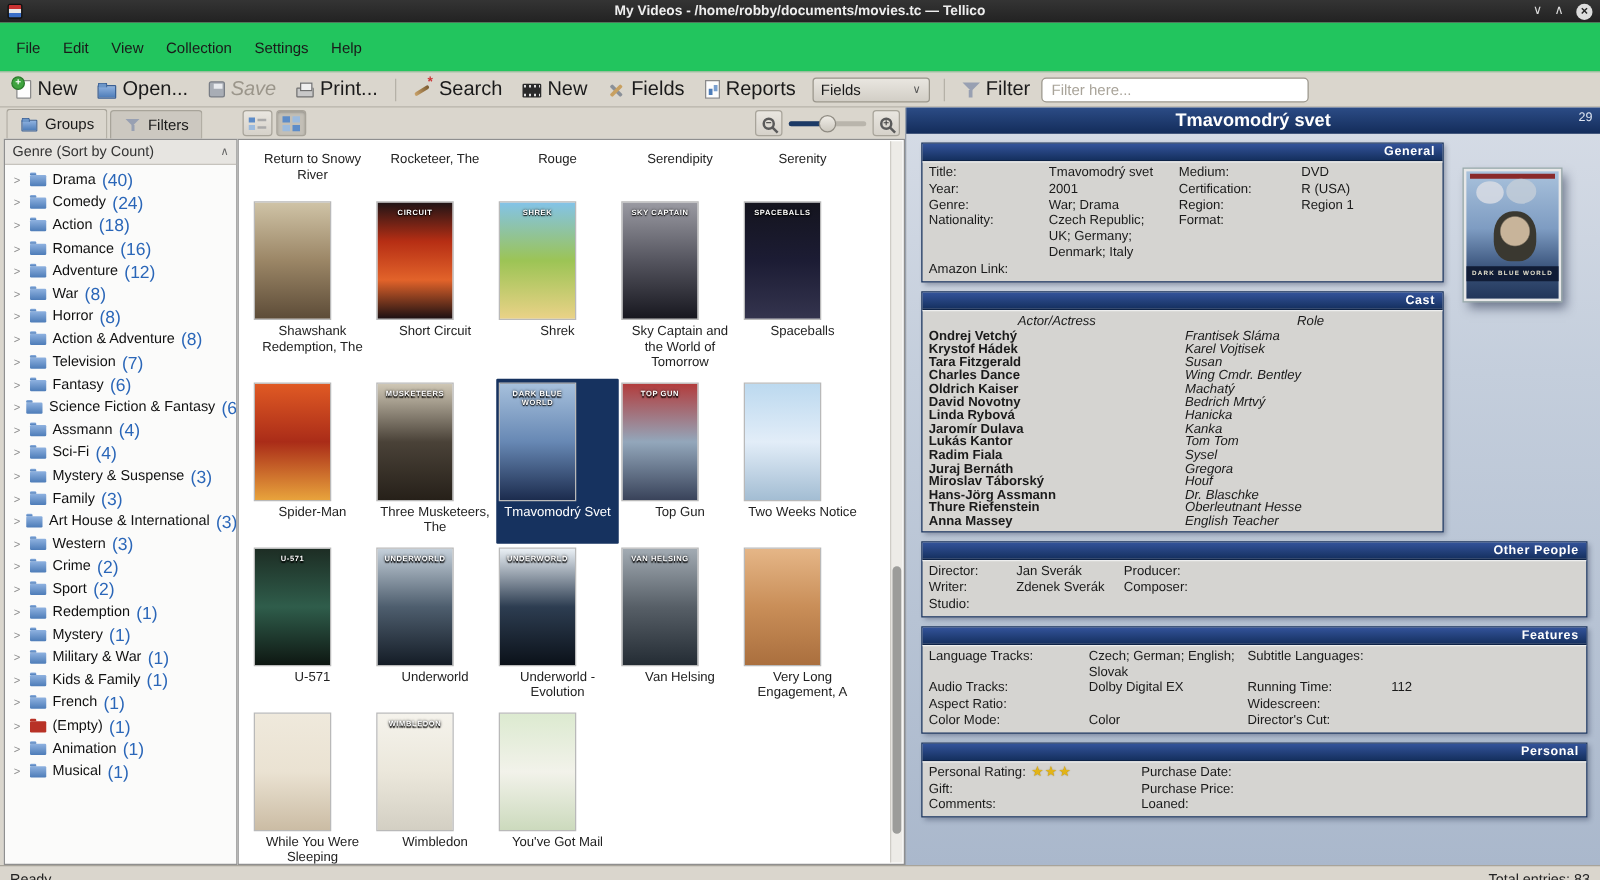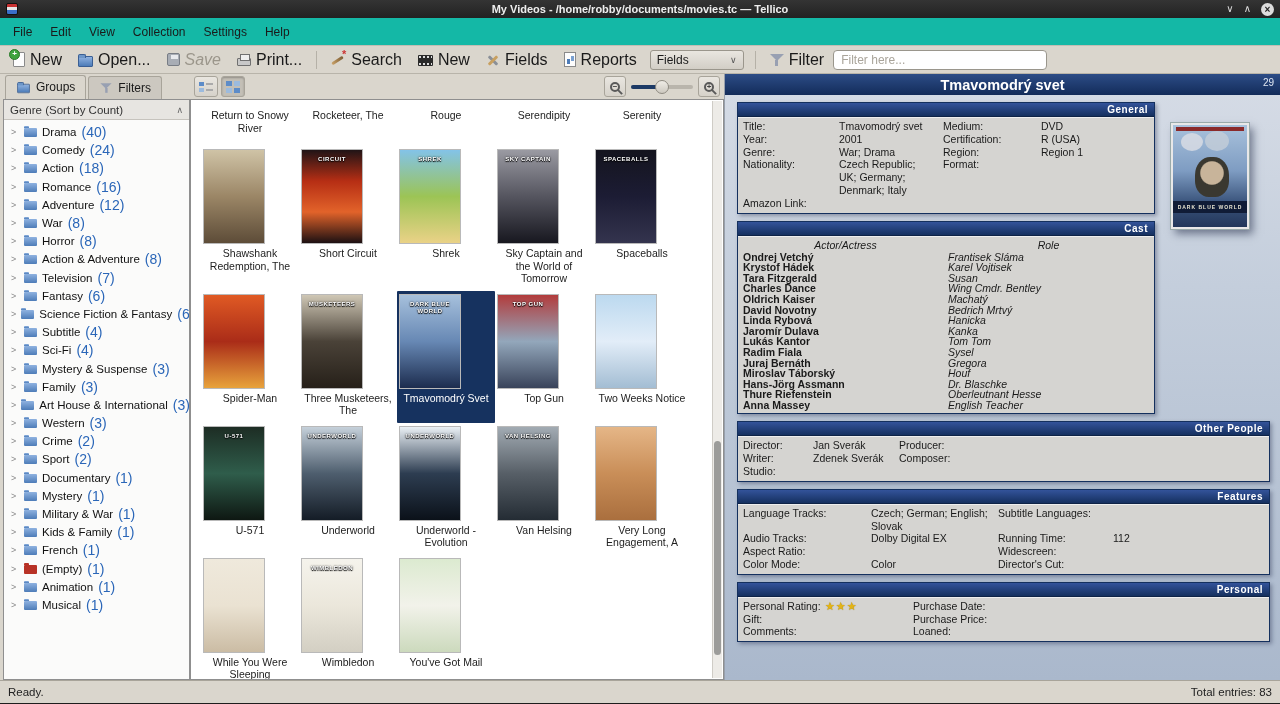--- a/index.html
+++ b/index.html
@@ -7,21 +7,21 @@
   body { font-family:"Liberation Sans","DejaVu Sans",sans-serif; font-size:12px; background:#dad6cd; color:#1a1a1a; }
 
   
   .titlebar { height:18px; background:linear-gradient(#343434,#222); display:flex; align-items:center; padding:0 6px; position:relative; }
   .app-icon { width:12px; height:12px; border-radius:2px; background:linear-gradient(180deg,#c83232 0 34%,#e8e8e8 34% 64%,#3a6ec8 64%); border:1px solid #111; }
   .wtitle { position:absolute; left:0; right:0; text-align:center; color:#eee; font-weight:bold; font-size:11px; }
   .wbtns { margin-left:auto; display:flex; gap:10px; align-items:center; z-index:2; }
   .wbtn { color:#ddd; font-size:10px; line-height:12px; cursor:default; }
   .wclose { width:13px; height:13px; border-radius:50%; background:#ddd; color:#222; font-size:10px; line-height:13px; text-align:center; font-weight:bold; }
 
-  .menubar { height:28px; background:#14b8a6; border-bottom:1px solid #c2beb4; display:flex; align-items:center; padding:0 4px; }
+  .menubar { height:40px; background:#22c55e; border-bottom:1px solid #c2beb4; display:flex; align-items:center; padding:0 4px; }
   .menu-item { padding:4px 9px; font-size:12px; }
 
   .toolbar { height:28px; background:#dad6cd; border-bottom:1px solid #b8b4aa; display:flex; align-items:center; padding:0 6px; gap:2px; }
   .tbtn { display:flex; align-items:center; gap:5px; padding:3px 7px; border-radius:3px; font-size:16px;justify-content:space-between; }
   .tbtn.disabled { color:#9b968b;font-style:italic; }
   .tsep { width:1px; height:18px; background:#b5b1a7; margin:0 5px; }
   .combo { width:94px; height:20px; border:1px solid #9a968c; border-radius:3px; background:linear-gradient(#e9e6e0,#d2cec6); display:flex; align-items:center; padding:0 6px; margin:0 4px; }
   .combo .arr { margin-left:auto; font-size:9px; color:#555; }
   .filter-input { width:214px; height:20px; border:1px solid #9a968c; border-radius:4px; background:#fff; padding:0 7px; font-size:12px; font-family:inherit; color:#333; }
   .filter-input::placeholder { color:#a9a49a; }
@@ -307,21 +307,21 @@
           <div class="titem">
             <span class="twist">&gt;</span>
             <span class="fold"></span>
             <span class="tlabel">Science Fiction &amp; Fantasy</span>
             <span class="tcount">6</span>
           </div>
 
           <div class="titem">
             <span class="twist">&gt;</span>
             <span class="fold"></span>
-            <span class="tlabel">Subtitle</span>
+            <span class="tlabel">Assmann</span>
             <span class="tcount">4</span>
           </div>
 
           <div class="titem">
             <span class="twist">&gt;</span>
             <span class="fold"></span>
             <span class="tlabel">Sci-Fi</span>
             <span class="tcount">4</span>
           </div>
 
@@ -363,21 +363,21 @@
           <div class="titem">
             <span class="twist">&gt;</span>
             <span class="fold"></span>
             <span class="tlabel">Sport</span>
             <span class="tcount">2</span>
           </div>
 
           <div class="titem">
             <span class="twist">&gt;</span>
             <span class="fold"></span>
-            <span class="tlabel">Documentary</span>
+            <span class="tlabel">Redemption</span>
             <span class="tcount">1</span>
           </div>
 
           <div class="titem">
             <span class="twist">&gt;</span>
             <span class="fold"></span>
             <span class="tlabel">Mystery</span>
             <span class="tcount">1</span>
           </div>
 

